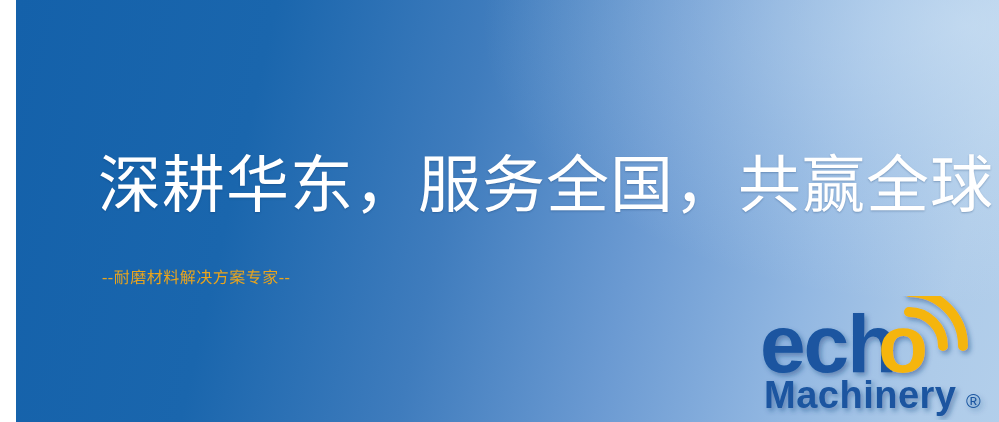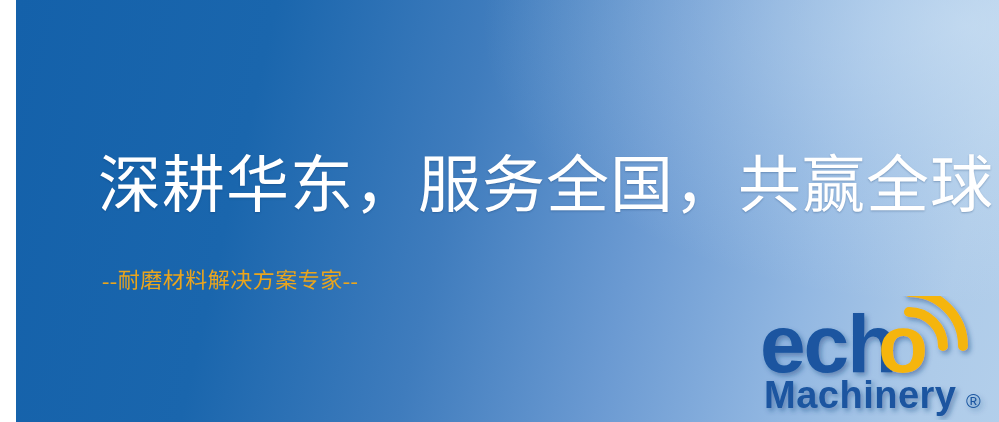--- a/index.html
+++ b/index.html
@@ -56,21 +56,21 @@
     z-index: 3;
   }
 
   .subheadline {
     position: absolute;
     left: 86px;
     top: 268px;
     margin: 0;
     font-family: "Liberation Serif", "DejaVu Serif", serif;
     font-weight: 400;
-    font-size: 22px;
+    font-size: 16px;
     line-height: 1.2;
     letter-spacing: 0.5px;
     color: #eba51c;
     white-space: nowrap;
     z-index: 3;
     text-align: center;
   }
 
   
   .logo {

